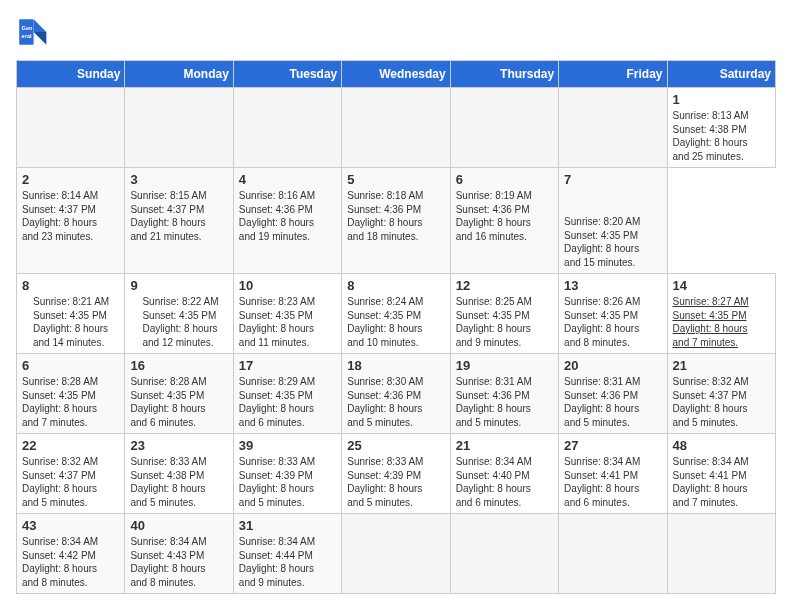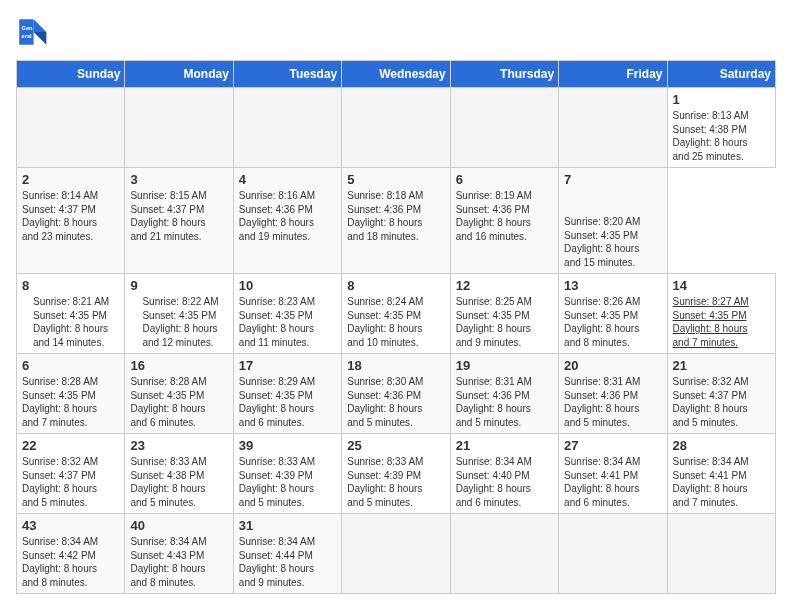--- a/index.html
+++ b/index.html
@@ -324,21 +324,21 @@
 and 6 minutes.</div>
           </td>
           <td>
             <span class="day-num">27</span>
             <div class="day-info" style="white-space: pre-line;">Sunrise: 8:34 AM
 Sunset: 4:41 PM
 Daylight: 8 hours
 and 6 minutes.</div>
           </td>
           <td>
-            <span class="day-num">28</span>
+            <span class="day-num">48</span>
             <div class="day-info" style="white-space: pre-line;">Sunrise: 8:34 AM
 Sunset: 4:41 PM
 Daylight: 8 hours
 and 7 minutes.</div>
           </td>
         </tr>
         <tr>
           <td>
             <span class="day-num">43</span>
             <div class="day-info" style="white-space: pre-line;">Sunrise: 8:34 AM

